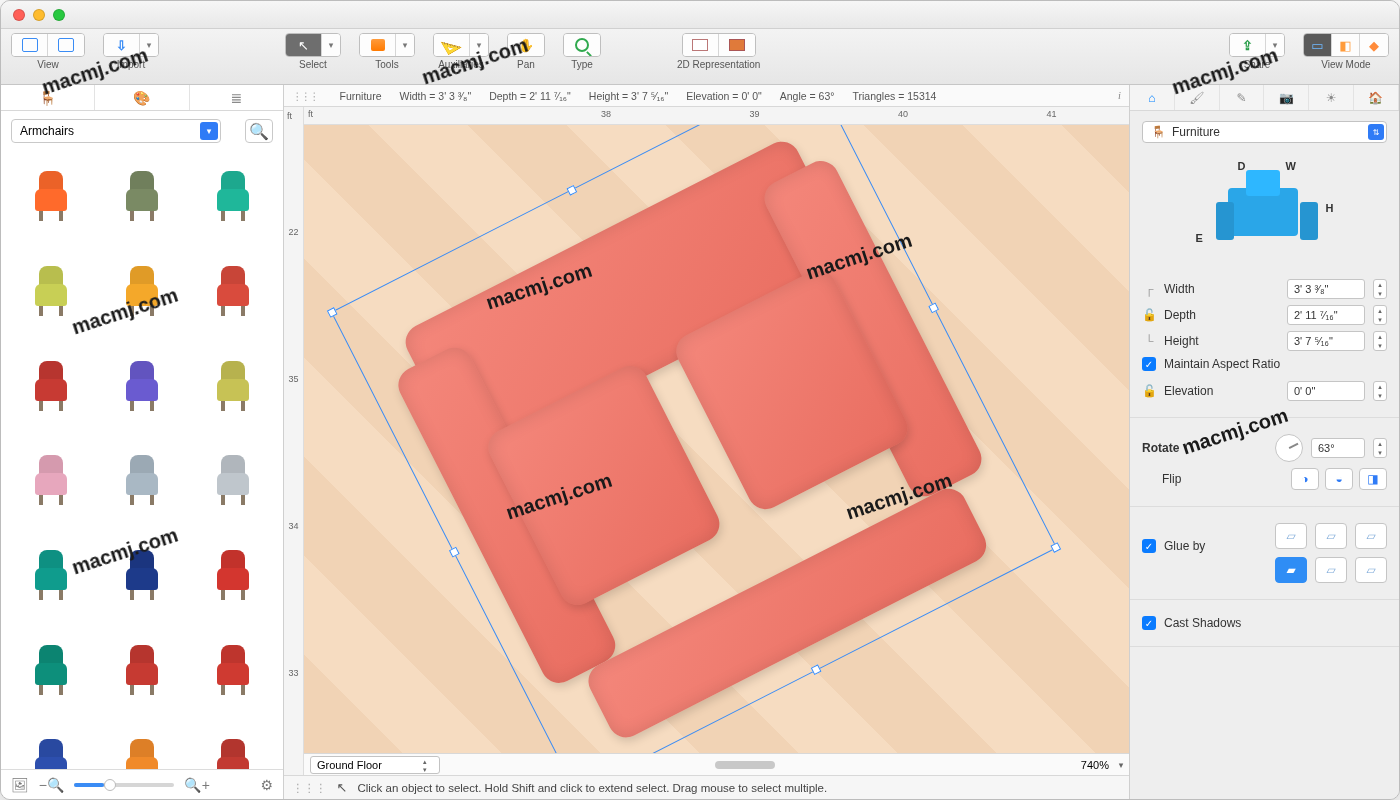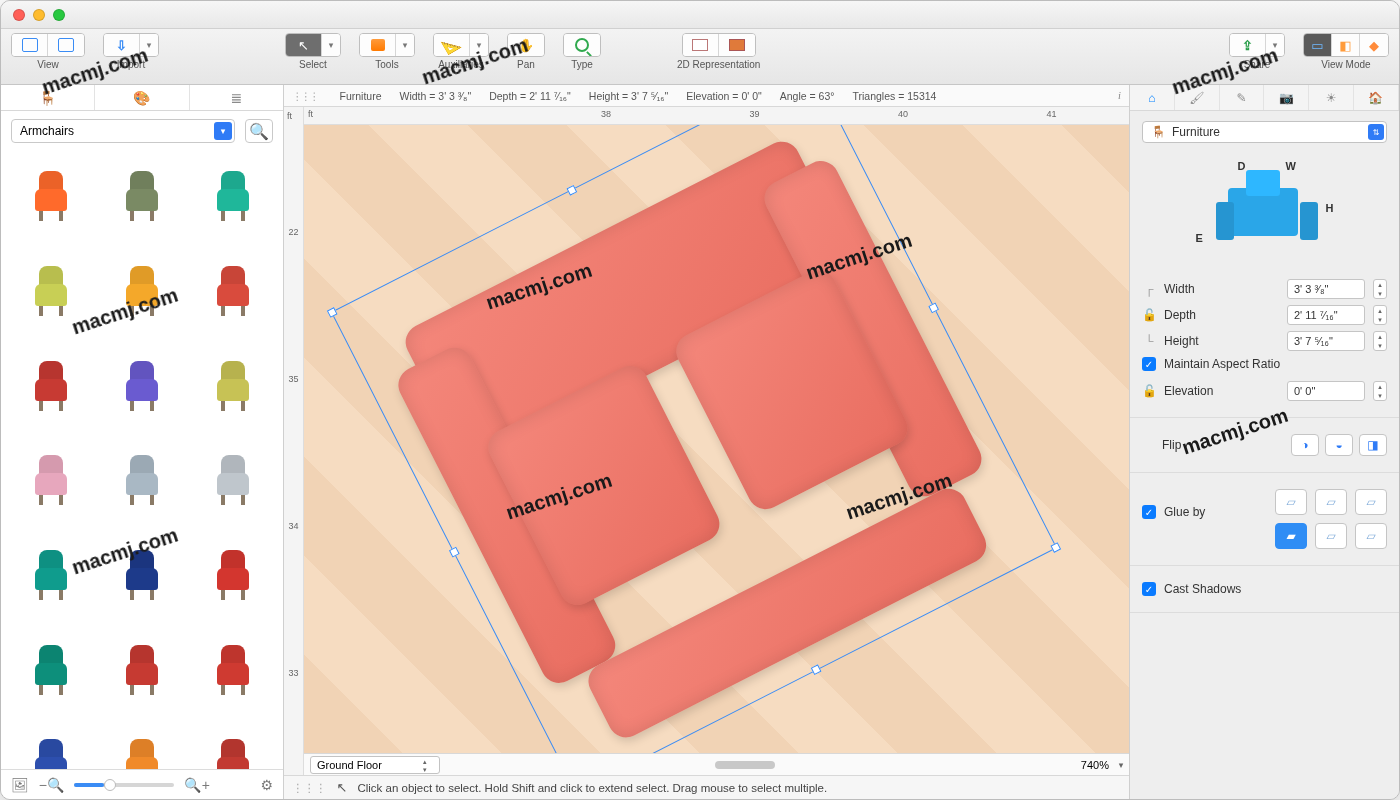--- a/index.html
+++ b/index.html
@@ -44,21 +44,21 @@
 
 
 .main { flex:1; display:flex; min-height:0; }
 
 
 .left { width: 283px; background:#fff; border-right:1px solid #cfcfcf; display:flex; flex-direction:column; }
 .left-tabs{height:26px;border-bottom:1px solid #d8d8d8;display:flex}
 .lt{flex:1;display:flex;align-items:center;justify-content:center;color:#8a8a8a;border-right:1px solid #e3e3e3;font-size:14px}
 .lt.act{color:#0a84ff}
 .lt:last-child{border-right:none}
-.cat-row{padding:8px 10px;display:flex;gap:10px;align-items:center}
+.cat-row{padding:8px 10px;display:flex;gap:24px;align-items:center}
 .cat-sel{flex:1;height:24px;border:1px solid #c9c9c9;border-radius:4px;display:flex;align-items:center;padding:0 8px;font-size:12px;background:#fff;position:relative}
 .cat-sel .dd{position:absolute;right:2px;top:2px;bottom:2px;width:18px;border-radius:3px;background:#2f7bf6;color:#fff;display:flex;align-items:center;justify-content:center;font-size:9px}
 .srch{width:28px;height:24px;border:1px solid #c9c9c9;border-radius:4px;display:flex;align-items:center;justify-content:center;color:#888;background:#fff}
 .grid{flex:1;overflow:auto;padding:4px 10px 10px;display:grid;grid-template-columns:repeat(3,1fr);gap:14px 10px}
 .thumb{aspect-ratio:1/1;display:flex;align-items:center;justify-content:center}
 .chair{width:52px;height:52px;position:relative}
 .chair .seat{position:absolute;left:10px;right:10px;bottom:10px;top:20px;background:var(--c,#c33);border-radius:6px 6px 3px 3px}
 .chair .back{position:absolute;left:14px;right:14px;top:2px;height:22px;background:var(--c,#c33);border-radius:8px 8px 0 0;filter:brightness(.92)}
 .chair .leg{position:absolute;bottom:0;width:4px;height:10px;background:#8a7a66}
 .chair .leg.l{left:14px}.chair .leg.r{right:14px}
@@ -628,20 +628,31 @@
             </div>
           <div class="step">
               <span>▴</span>
               <span>▾</span>
             </div>
         </div>
       </div>
 
       <div class="rsec">
         <div class="row">
+          <span class="lab" style="font-weight:600">Rotate</span>
+          <div class="rot-knob"></div>
+          <div class="numf" style="width:54px">
+              <span>63°</span>
+            </div>
+          <div class="step">
+              <span>▴</span>
+              <span>▾</span>
+            </div>
+        </div>
+        <div class="row">
           <span class="lab" style="padding-left:20px">Flip</span>
           <div class="flipbtns">
             <div class="fbtn">◑</div>
             <div class="fbtn">◒</div>
             <div class="fbtn">◨</div>
           </div>
         </div>
       </div>
 
       <div class="rsec">

